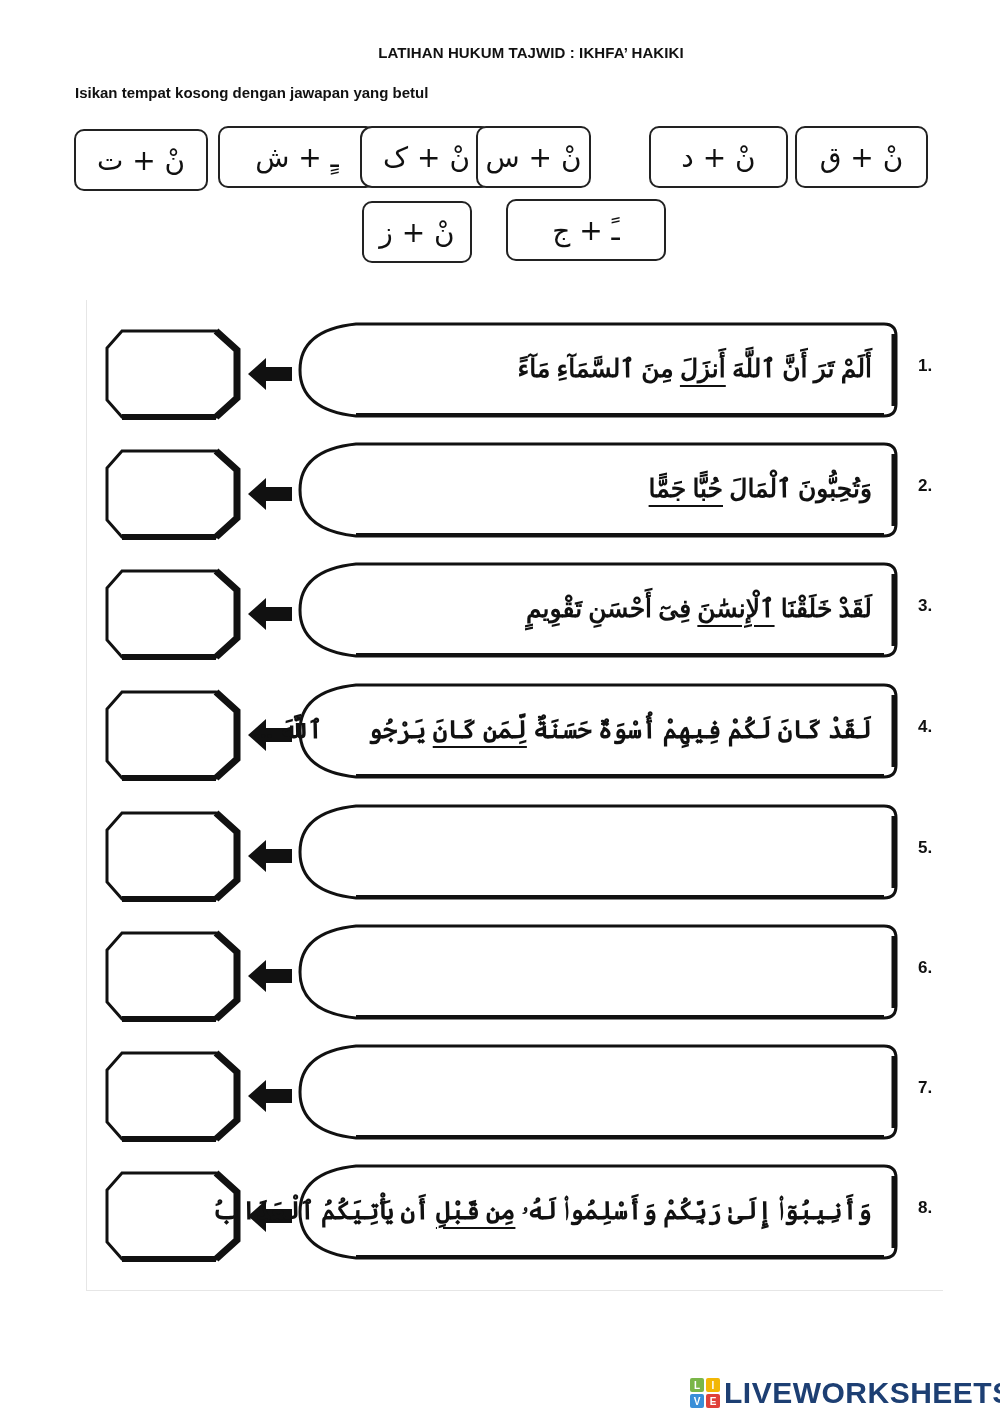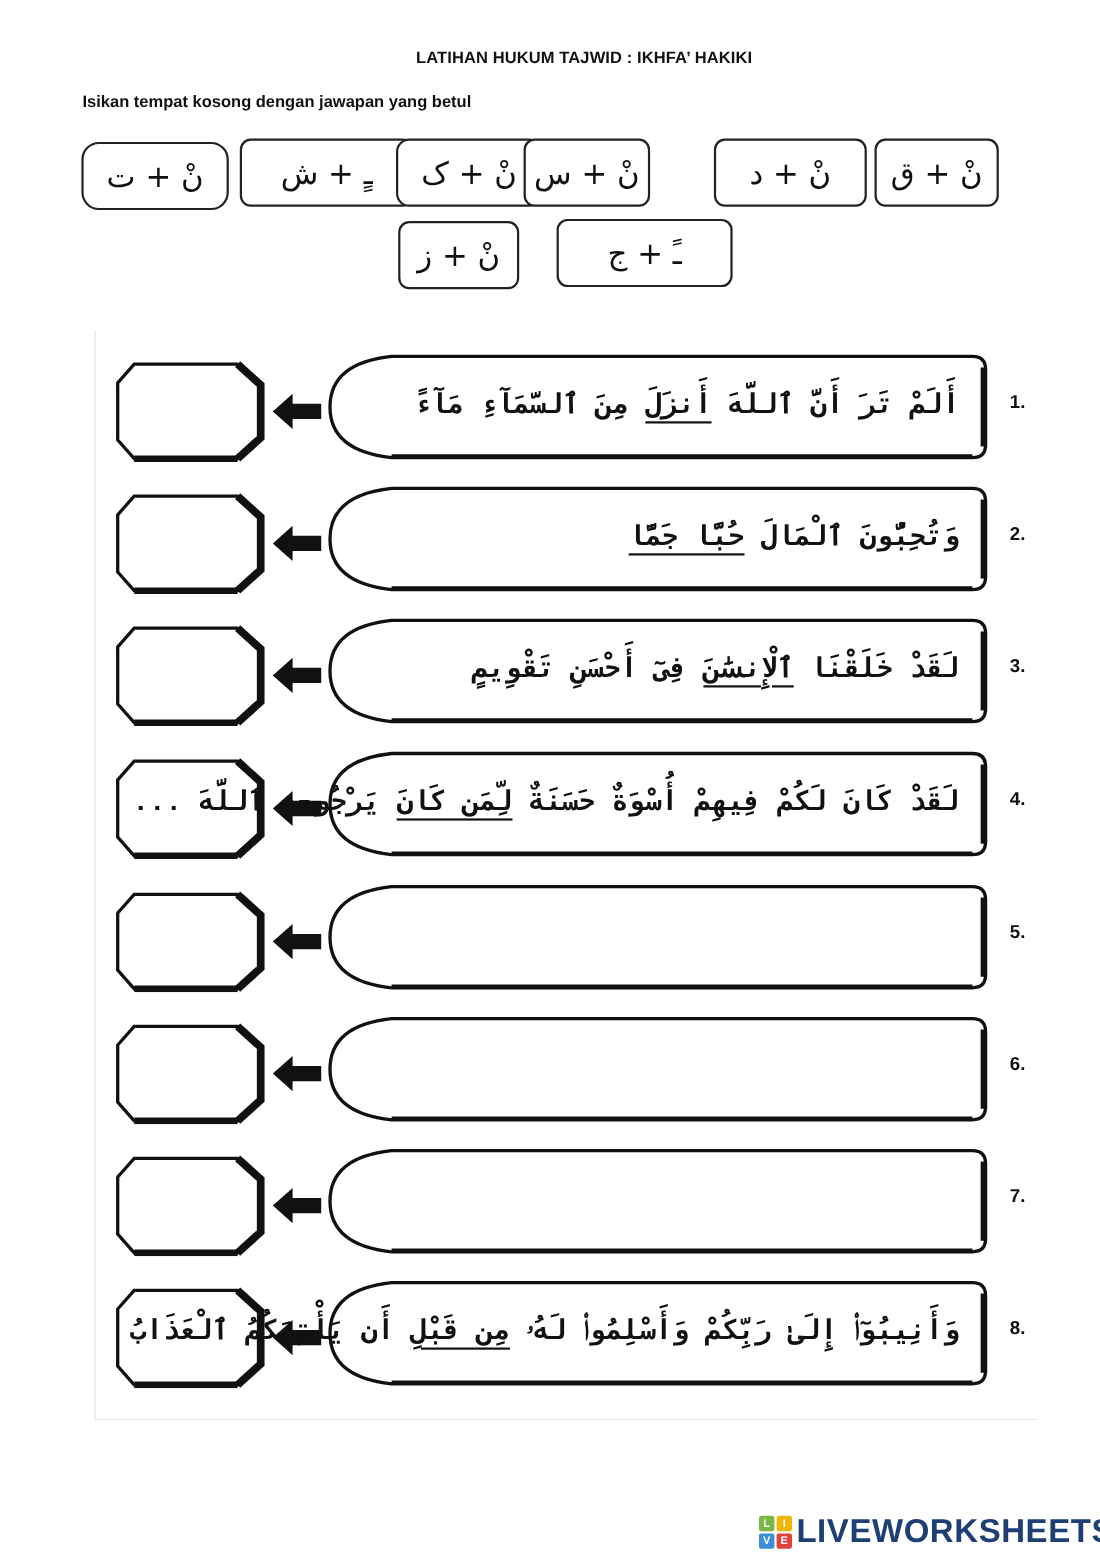--- a/index.html
+++ b/index.html
@@ -11,42 +11,42 @@
     .opt { position: absolute; height: 62px; border: 2px solid #222; border-radius: 10px;
       box-sizing: border-box; display: flex; align-items: center; justify-content: center;
       font-family: "DejaVu Sans", sans-serif; font-size: 28px; direction: rtl; cursor: pointer; background: #fff; }
     .frame { position: absolute; left: 86px; top: 300px; width: 856px; height: 990px;
       border-left: 1px solid #e6e6e6; border-bottom: 1px solid #e6e6e6; }
     .row { position: absolute; left: 0; width: 1000px; height: 110px; }
     .answer-box { position: absolute; left: 104px; top: 22px; width: 138px; height: 92px; cursor: text; }
     .arrow { position: absolute; left: 246px; top: 50px; width: 50px; height: 36px; }
     .bubble { position: absolute; left: 296px; top: 14px; width: 604px; height: 100px; }
     .verse { position: absolute; right: 128px; top: 38px; height: 50px;
-      font-family: Liberation Mono, monospace; font-size: 25px; font-weight: bold;
+      font-family: Liberation Serif, serif; font-size: 25px; font-weight: bold;
       direction: rtl; white-space: nowrap; line-height: 50px; }
     .verse u { text-decoration: underline; text-underline-offset: 8px; text-decoration-thickness: 2px; }
     .num { position: absolute; left: 918px; top: 50px; font-size: 17px; font-weight: bold; }
     .logo { position: absolute; left: 690px; top: 1376px; display: flex; align-items: center; }
     .logo-grid { display: grid; grid-template-columns: 14px 14px; grid-template-rows: 14px 14px; gap: 2px; margin-right: 4px; }
     .logo-grid span { font-size: 10px; font-weight: bold; color: #fff; display: flex; align-items: center; justify-content: center; border-radius: 2px; }
     .logo-text { font-size: 30px; font-weight: bold; color: #1d3f73; letter-spacing: 0.5px; }
   </style>
 </head>
 <body>
 
 <div class="title">LATIHAN HUKUM TAJWID : IKHFA’ HAKIKI</div>
 <div class="instr">Isikan tempat kosong dengan jawapan yang betul</div>
 
 <div id="options">
-    <div class="opt" style="left: 74px; top: 129px; width: 134px; border-radius: 16px;">نْ + ت</div>
+    <div class="opt" style="left: 74px; top: 129px; width: 134px;">نْ + ت</div>
     <div class="opt" style="left: 218px; top: 126px; width: 158px;">ـٍ + ش</div>
     <div class="opt" style="left: 360px; top: 126px; width: 133px; border-radius: 12px;">نْ + ک</div>
     <div class="opt" style="left: 476px; top: 126px; width: 115px;">نْ + س</div>
     <div class="opt" style="left: 649px; top: 126px; width: 139px;">نْ + د</div>
-    <div class="opt" style="left: 795px; top: 126px; width: 113px;">نْ + ق</div>
+    <div class="opt" style="left: 795px; top: 126px; width: 133px;">نْ + ق</div>
     <div class="opt" style="left: 362px; top: 201px; width: 110px;">نْ + ز</div>
     <div class="opt" style="left: 506px; top: 199px; width: 160px;">ـً + ج</div>
   </div>
 
 <div class="frame"></div>
 <div id="questions">
     <div class="row" style="top: 306px;">
     <svg class="answer-box" viewBox="0 0 138 92">
       <polygon points="18,3 112,3 133,22 133,70 112,89 18,89 3,72 3,20" fill="#fff" stroke="#111" stroke-width="3"></polygon>
       <polyline points="112,3 133,22 133,70 112,89" fill="none" stroke="#111" stroke-width="7"></polyline>

